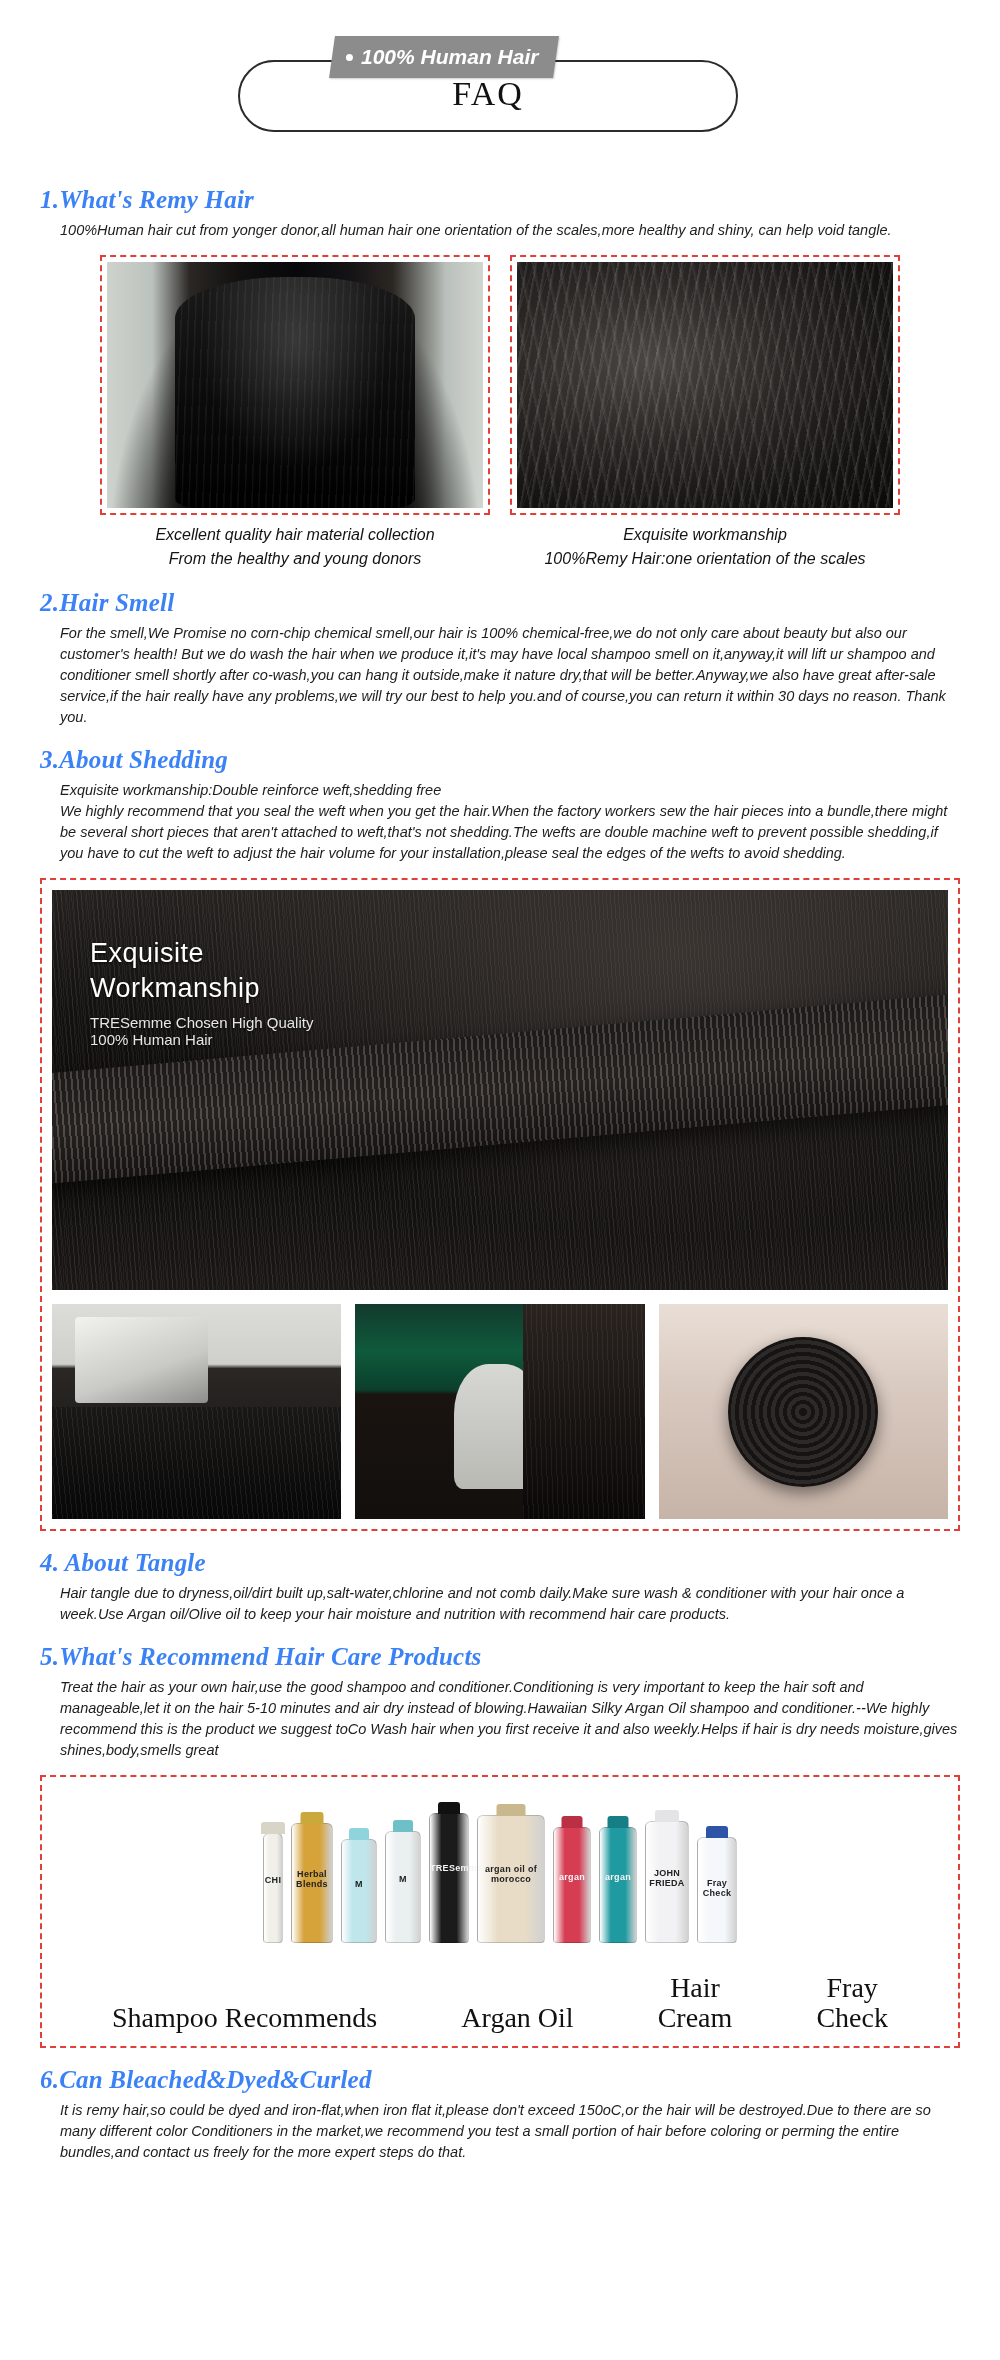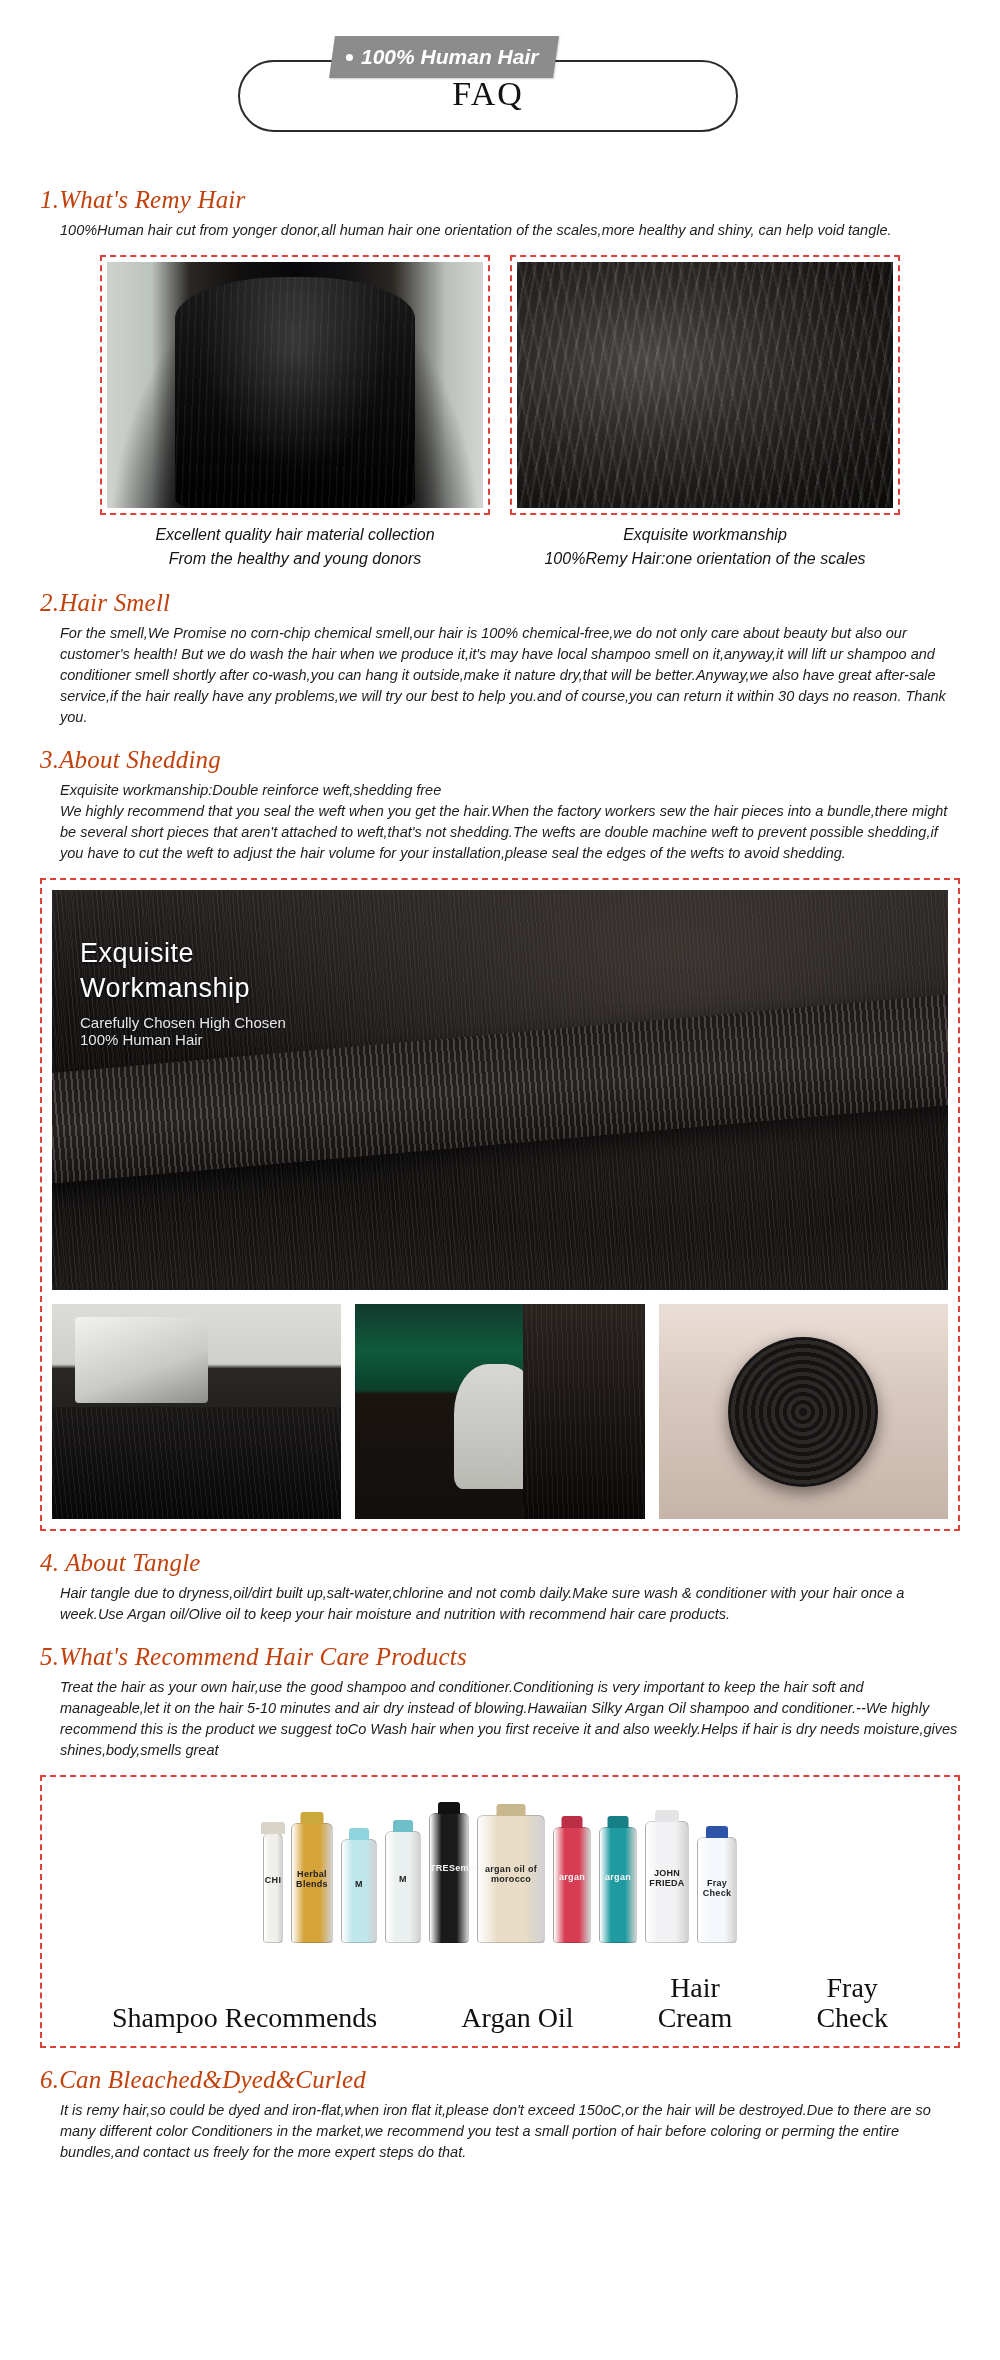--- a/index.html
+++ b/index.html
@@ -69,23 +69,23 @@
     width: 7px; height: 7px; border-radius: 50%;
     background: #fff; margin-right: 8px;
     transform: skewX(8deg);
   }
 
   
   .section { padding: 0 40px; }
   h2.q-title {
     font-family: "Liberation Serif", serif;
     font-size: 25px;
-    font-weight: normal;
+    font-weight: bold;
     font-style: italic;
-    color: #c2410c;
+    color: #3b82f6;
     margin: 18px 0 6px 0;
     letter-spacing: 0.2px;
   }
   .body-text {
     font-family: "Liberation Sans", sans-serif;
     font-size: 14.5px;
     font-style: italic;
     line-height: 1.45;
     color: #1d1d1d;
     margin: 0 0 2px 20px;
@@ -181,21 +181,21 @@
       linear-gradient(180deg, #2c2725 0%, #3a3330 50%, #201c1a 100%);
     transform: rotate(-5deg);
     box-shadow: 0 10px 24px rgba(0,0,0,0.6);
   }
   .weft-hero .strands {
     position: absolute; inset: 0;
     background: repeating-linear-gradient(86deg, rgba(255,255,255,0.05) 0 1px, rgba(0,0,0,0) 1px 4px);
   }
   .weft-caption {
     position: absolute;
-    left: 28px; top: 48px;
+    left: 38px; top: 48px;
     color: #fff;
     font-family: "Liberation Sans", sans-serif;
     text-shadow: 0 1px 3px rgba(0,0,0,0.8);
   }
   .weft-caption .l1 { font-size: 27px; letter-spacing: .5px; }
   .weft-caption .l2 { font-size: 27px; letter-spacing: .5px; margin-top: 4px;}
   .weft-caption .l3 { font-size: 15px; margin-top: 10px; color:#e7e7e7;}
   .weft-caption .l4 { font-size: 15px; color:#e7e7e7;}
 
   .weft-thumbs {
@@ -352,21 +352,21 @@
     <p class="body-text">We highly recommend that you seal the weft when you get the hair.When the factory workers sew the hair pieces into a bundle,there might be several short pieces that aren't attached to weft,that's not shedding.The wefts are double machine weft to prevent possible shedding,if you have to cut the weft to adjust the hair volume for your installation,please seal the edges of the wefts to avoid shedding.</p>
   </div>
 
   <div class="weft-block dashed">
     <div class="weft-hero">
       <div class="strands"></div>
       <div class="weft-band"></div>
       <div class="weft-caption">
         <div class="l1">Exquisite</div>
         <div class="l2">Workmanship</div>
-        <div class="l3">Carefully Chosen High Chosen</div>
+        <div class="l3">TRESemme Chosen High Quality</div>
         <div class="l4">100% Human Hair</div>
       </div>
     </div>
     <div class="weft-thumbs">
       <div class="thumb sew"></div>
       <div class="thumb factory"></div>
       <div class="thumb coil"></div>
     </div>
   </div>
 

